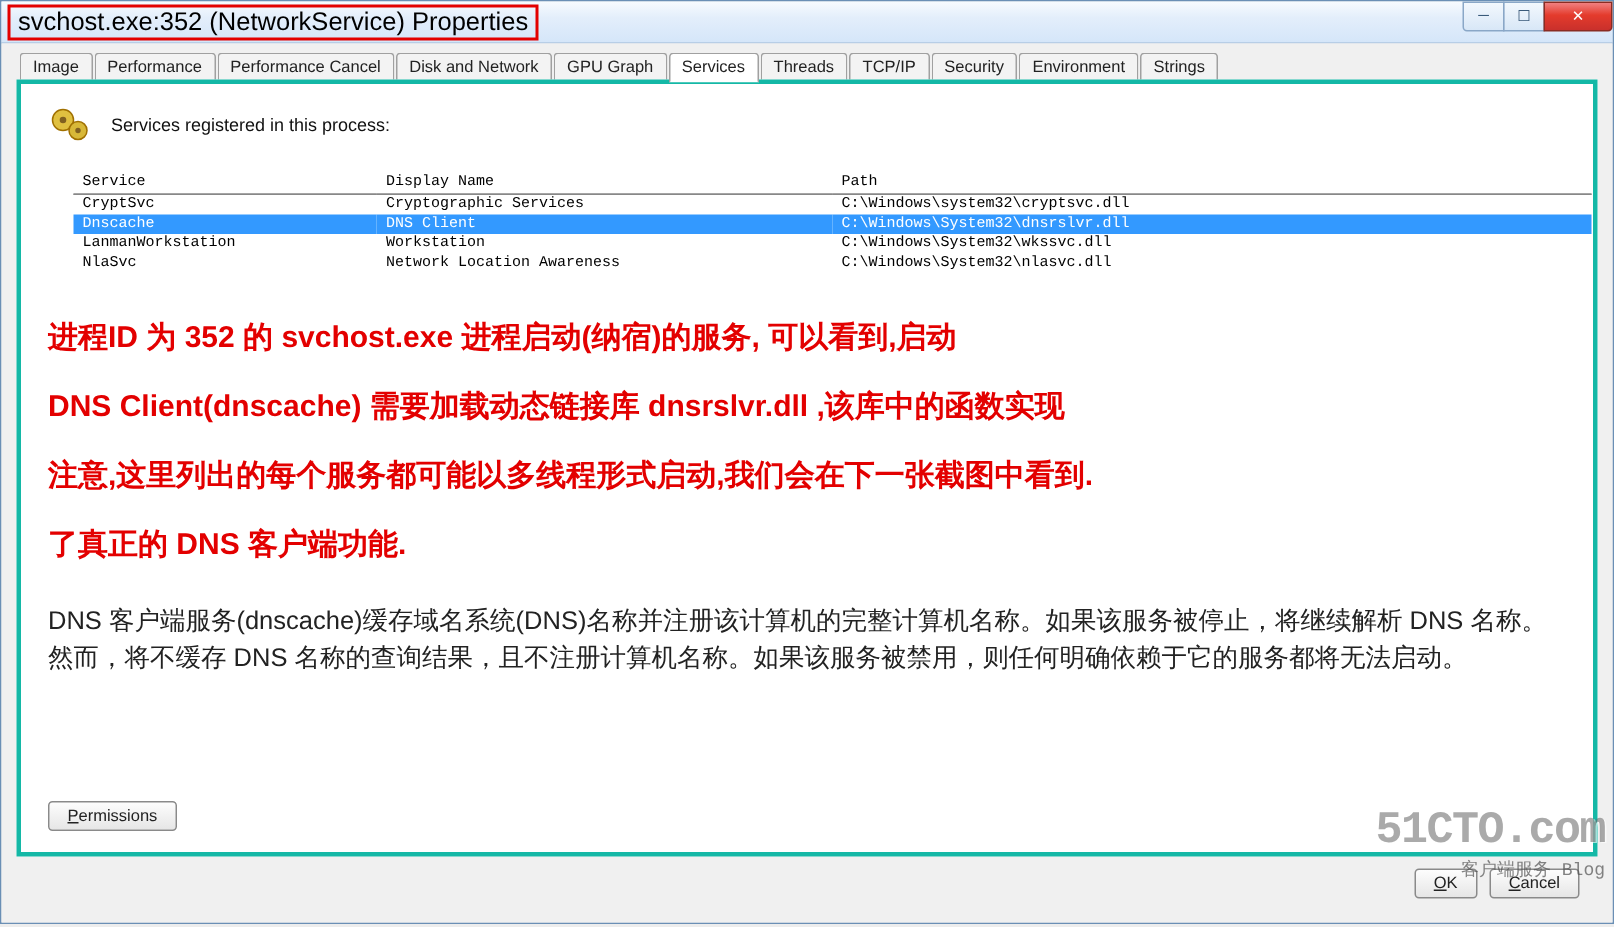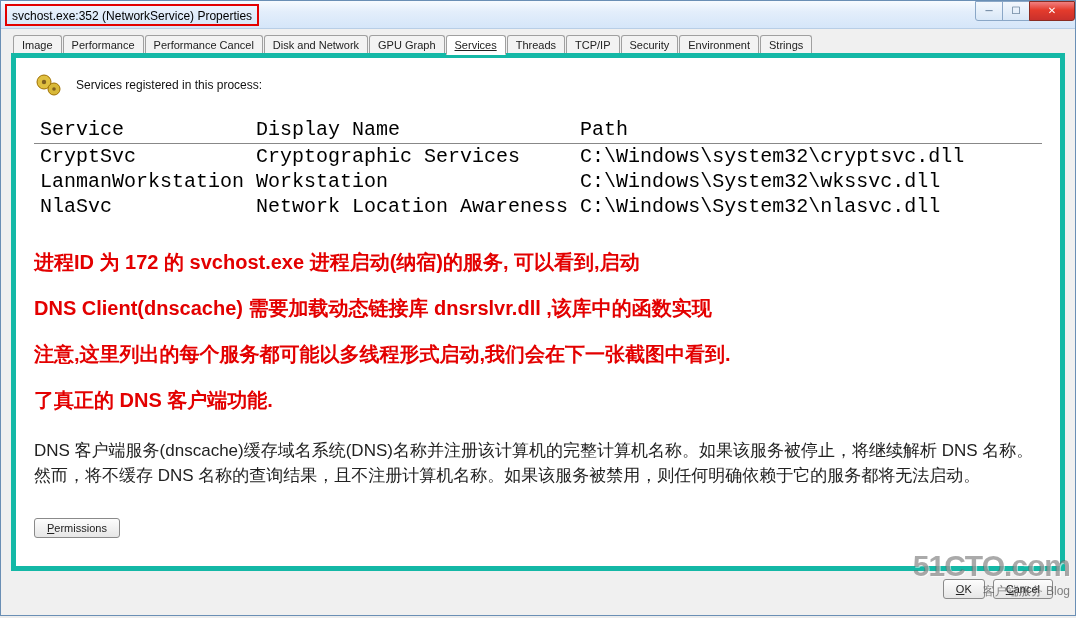--- a/index.html
+++ b/index.html
@@ -21,21 +21,21 @@
     }
     .titlebar {
       height: 28px;
       background: linear-gradient(#f7fbff, #e3eefb 40%, #d5e6f9);
       border-bottom: 1px solid #b8cee6;
       display: flex;
       align-items: center;
       padding: 0 0 0 6px;
     }
     .titlebar .title-text {
-      font-size: 12px;
+      font-size: 17px;
       color: #000;
       padding: 1px 3px;
       margin-top: 42px;
     }
     .title-highlight {
       border: 2px solid #e30000;
       padding: 0 2px;
       margin-left: -2px;
     }
     .win-controls {
@@ -87,27 +87,26 @@
       border-radius: 3px 3px 0 0;
       margin-right: 1px;
       color: #222;
       position: relative;
     }
     .tab.active {
       background: #fff;
       z-index: 2;
       border-bottom: 1px solid #fff;
       margin-bottom: -1px;
-      text-decoration: underline;
     }
     .panel {
       flex: 1;
       background: #fff;
-      border: 5px solid #14b8a6;
-      padding: 14px 18px 28px 18px;
+      border: 3px solid #14b8a6;
+      padding: 14px 18px 14px 18px;
       display: flex;
       flex-direction: column;
       position: relative;
     }
     .panel-header {
       display: flex;
       align-items: center;
       gap: 12px;
       margin-bottom: 18px;
     }
@@ -118,21 +117,22 @@
     }
     .gear-icon svg { width: 30px; height: 26px; }
     .panel-header-text {
       font-size: 12px;
       color: #111;
     }
     .service-table {
       width: 100%;
       border-collapse: collapse;
       font-family: "Courier New", monospace;
-      font-size: 20px;
+      font-size: 10px;
+      margin-left: 17px;
     }
     .service-table th {
       text-align: left;
       font-weight: normal;
       padding: 2px 6px;
       border-bottom: 1px solid #888;
       font-family: "Courier New", monospace;
     }
     .service-table td {
       padding: 1px 6px;
@@ -185,23 +185,23 @@
     .footer-buttons {
       display: flex;
       justify-content: flex-end;
       gap: 8px;
       padding: 8px 12px 6px 12px;
       background: #f0f0f0;
     }
     .watermark {
       position: absolute;
       right: 6px;
-      bottom: 18px;
+      bottom: 30px;
       color: rgba(80,80,80,0.6);
-      font-family: Liberation Sans, sans-serif;
+      font-family: Liberation Mono, monospace;
       text-align: right;
       pointer-events: none;
     }
     .watermark .big {
       font-size: 30px;
       font-weight: bold;
       color: rgba(100,100,100,0.55);
       letter-spacing: -1px;
       text-shadow: 1px 1px 0 rgba(255,255,255,0.6);
     }
@@ -266,35 +266,40 @@
             <th class="col-display">Display Name</th>
             <th class="col-path">Path</th>
           </tr>
         </thead>
         <tbody id="service-rows">
             <tr>
               <td>CryptSvc</td>
               <td>Cryptographic Services</td>
               <td>C:\Windows\system32\cryptsvc.dll</td>
             </tr>
+            <tr class="selected">
+              <td>Dnscache</td>
+              <td>DNS Client</td>
+              <td>C:\Windows\System32\dnsrslvr.dll</td>
+            </tr>
             <tr>
               <td>LanmanWorkstation</td>
               <td>Workstation</td>
               <td>C:\Windows\System32\wkssvc.dll</td>
             </tr>
             <tr>
               <td>NlaSvc</td>
               <td>Network Location Awareness</td>
               <td>C:\Windows\System32\nlasvc.dll</td>
             </tr>
           </tbody>
       </table>
 
       <div class="annotation">
-        <div>进程ID 为 172 的 svchost.exe 进程启动(纳宿)的服务, 可以看到,启动</div>
+        <div>进程ID 为 352 的 svchost.exe 进程启动(纳宿)的服务, 可以看到,启动</div>
         <div>DNS Client(dnscache) 需要加载动态链接库 dnsrslvr.dll ,该库中的函数实现</div>
         <div>注意,这里列出的每个服务都可能以多线程形式启动,我们会在下一张截图中看到.</div>
         <div>了真正的 DNS 客户端功能.</div>
       </div>
 
       <div class="description">DNS 客户端服务(dnscache)缓存域名系统(DNS)名称并注册该计算机的完整计算机名称。如果该服务被停止，将继续解析 DNS 名称。然而，将不缓存 DNS 名称的查询结果，且不注册计算机名称。如果该服务被禁用，则任何明确依赖于它的服务都将无法启动。</div>
 
       <div class="button-bar">
         <div class="left">
           <button class="btn">Permissions</button>

